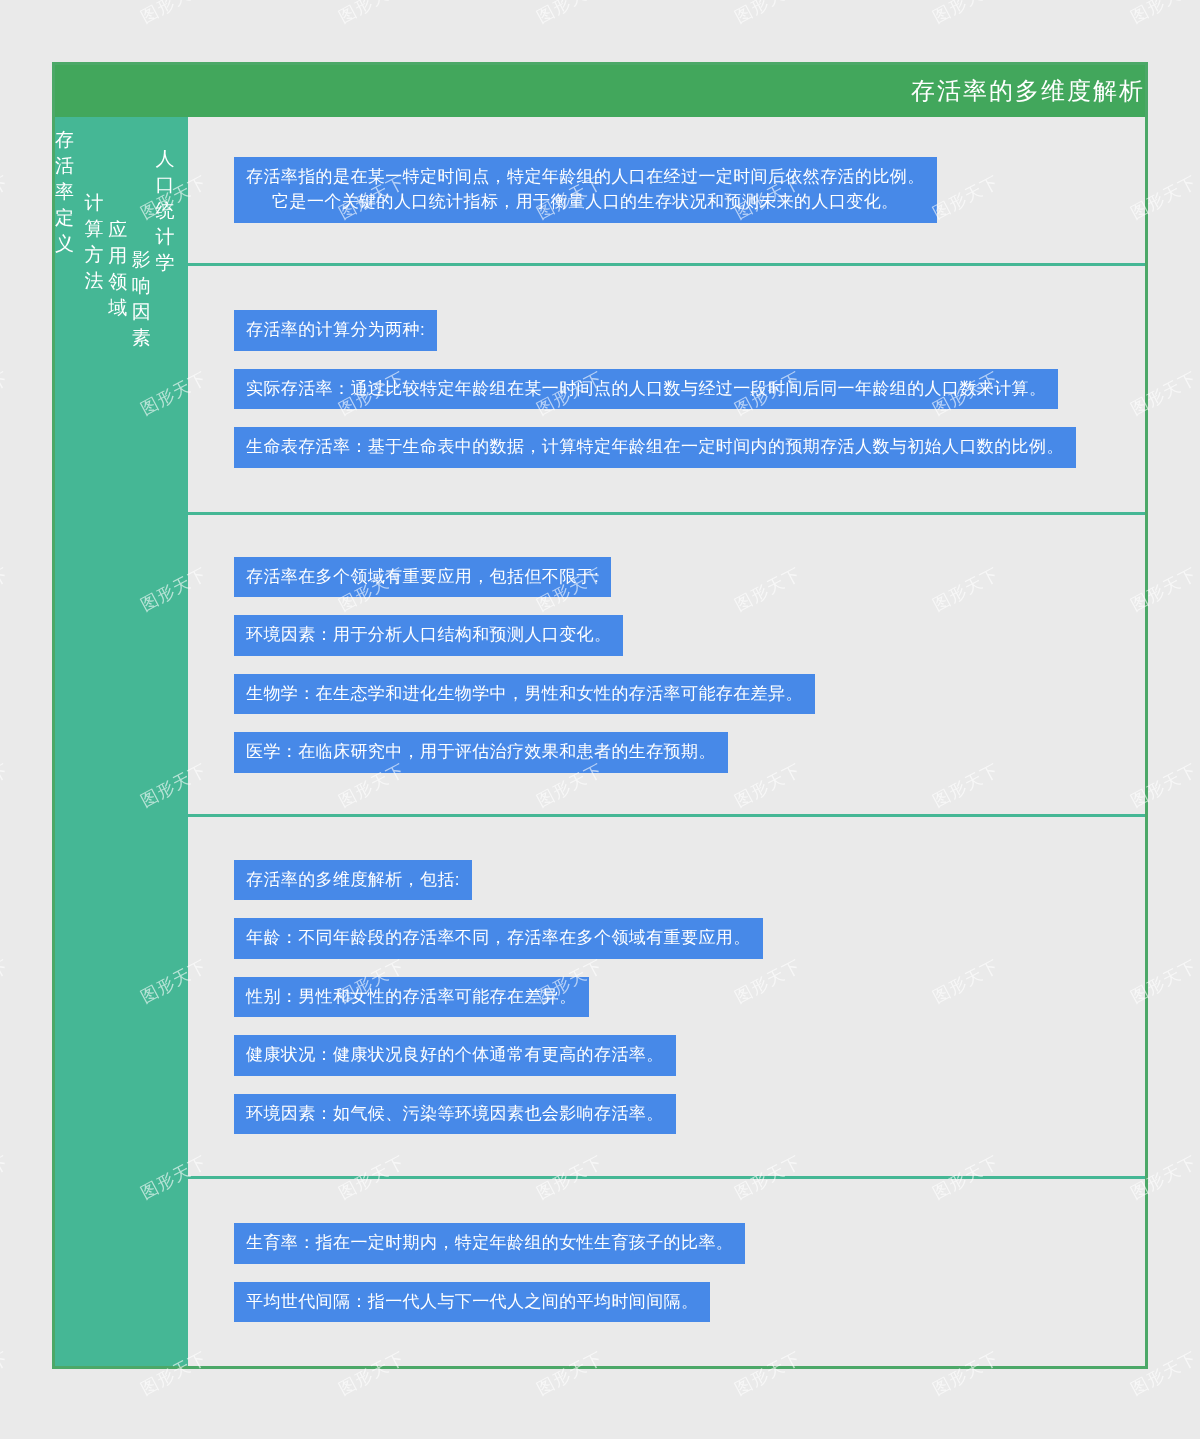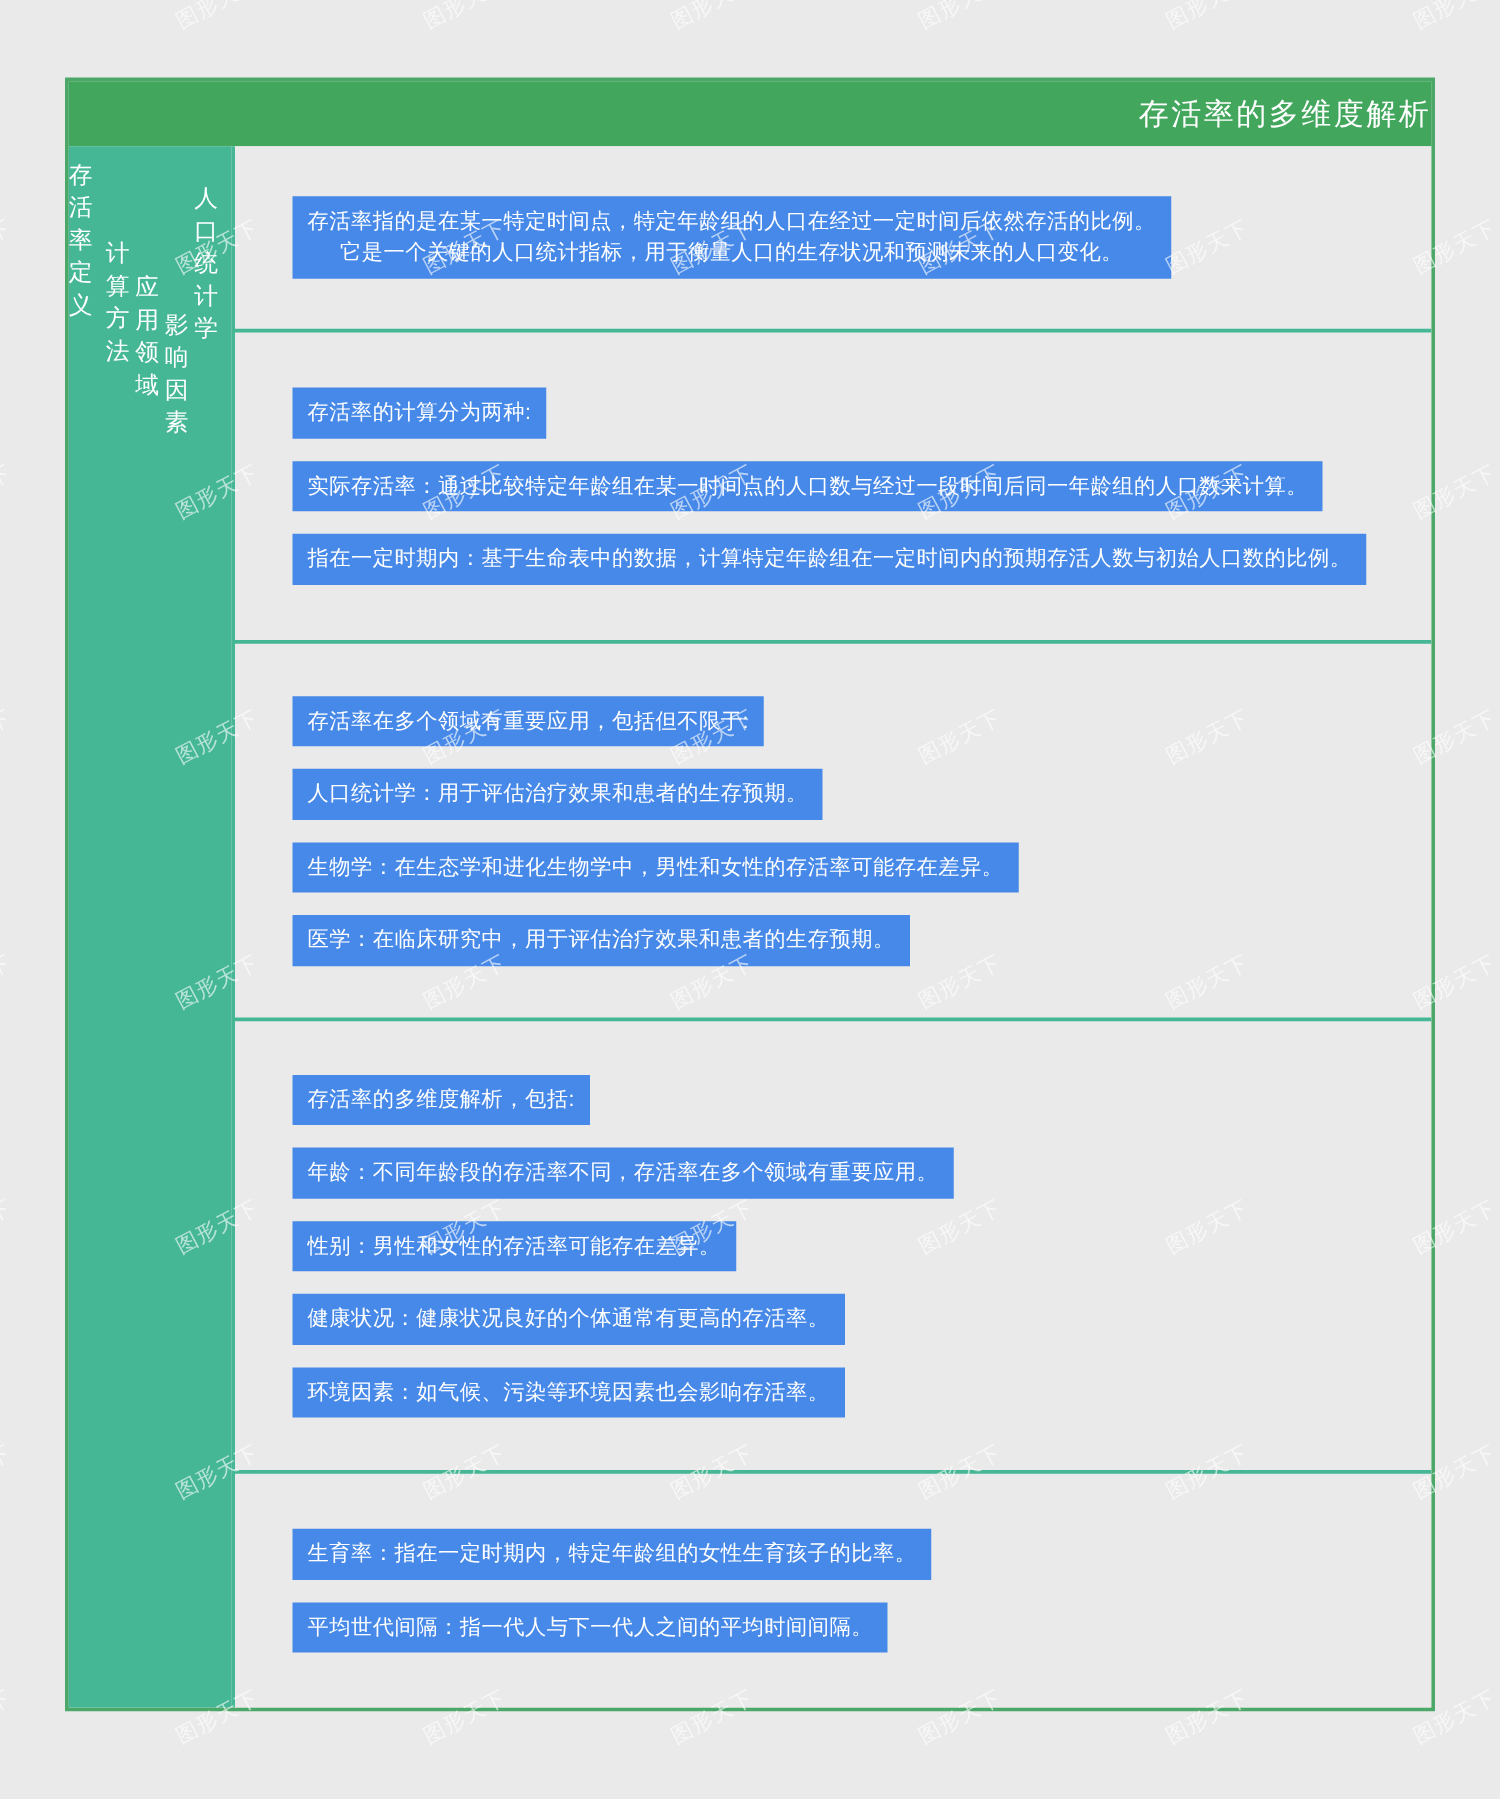--- a/index.html
+++ b/index.html
@@ -225,26 +225,26 @@
     <div class="content">
 
       <div class="content-cell row-h0">
         <div class="chip center">存活率指的是在某一特定时间点，特定年龄组的人口在经过一定时间后依然存活的比例。
 它是一个关键的人口统计指标，用于衡量人口的生存状况和预测未来的人口变化。</div>
       </div>
 
       <div class="content-cell row-h1">
         <div class="chip">存活率的计算分为两种:</div>
         <div class="chip">实际存活率：通过比较特定年龄组在某一时间点的人口数与经过一段时间后同一年龄组的人口数来计算。</div>
-        <div class="chip">指在一定时期内：基于生命表中的数据，计算特定年龄组在一定时间内的预期存活人数与初始人口数的比例。</div>
+        <div class="chip">生命表存活率：基于生命表中的数据，计算特定年龄组在一定时间内的预期存活人数与初始人口数的比例。</div>
       </div>
 
       <div class="content-cell row-h2">
         <div class="chip">存活率在多个领域有重要应用，包括但不限于:</div>
-        <div class="chip">人口统计学：用于评估治疗效果和患者的生存预期。</div>
+        <div class="chip">环境因素：用于分析人口结构和预测人口变化。</div>
         <div class="chip">生物学：在生态学和进化生物学中，男性和女性的存活率可能存在差异。</div>
         <div class="chip">医学：在临床研究中，用于评估治疗效果和患者的生存预期。</div>
       </div>
 
       <div class="content-cell row-h3">
         <div class="chip">存活率的多维度解析，包括:</div>
         <div class="chip">年龄：不同年龄段的存活率不同，存活率在多个领域有重要应用。</div>
         <div class="chip">性别：男性和女性的存活率可能存在差异。</div>
         <div class="chip">健康状况：健康状况良好的个体通常有更高的存活率。</div>
         <div class="chip">环境因素：如气候、污染等环境因素也会影响存活率。</div>

